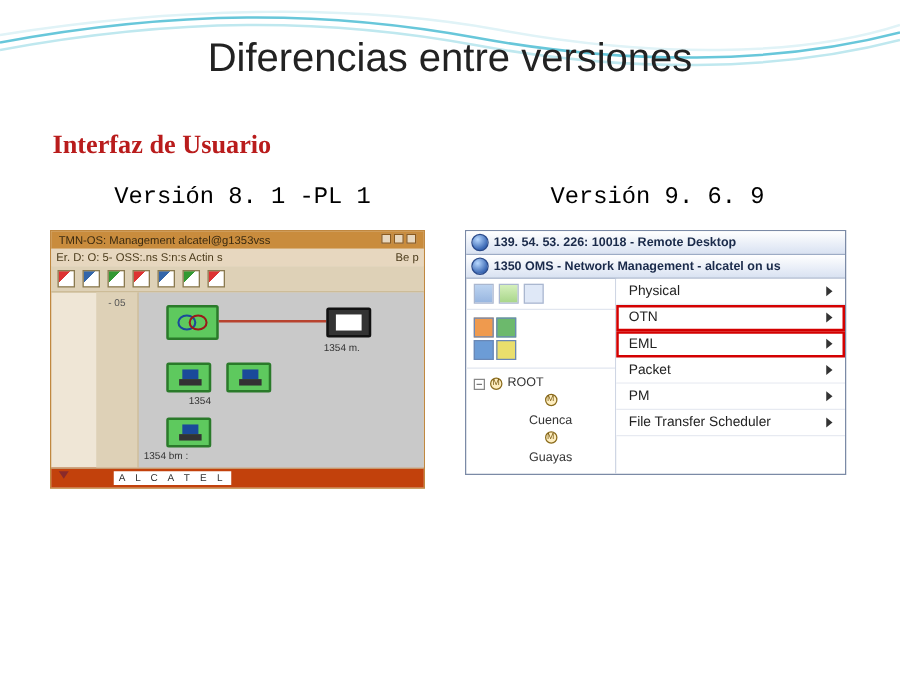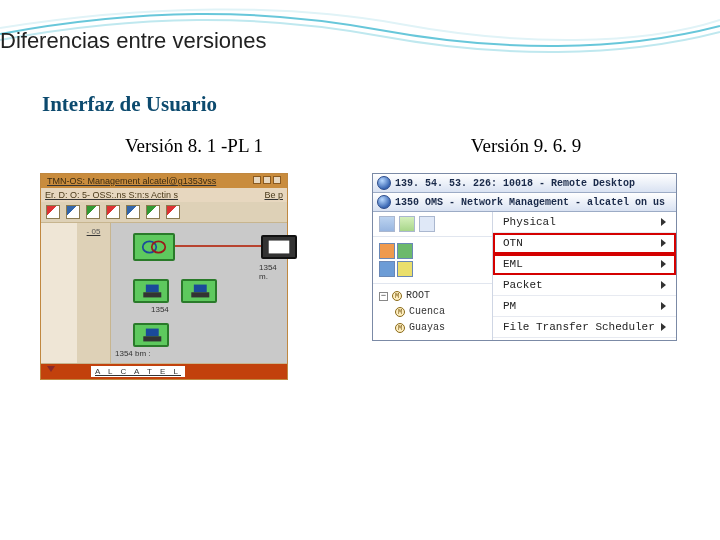--- a/index.html
+++ b/index.html
@@ -13,56 +13,56 @@
   }
   .wave {
     position: absolute;
     top: 0; left: 0;
     width: 720px;
     height: 60px;
     pointer-events: none;
   }
   .title {
     font-family: Arial, sans-serif;
-    font-size: 22px;
+    font-size: 32px;
     color: #222;
+    text-align: center;
     margin-top: 28px;
     font-weight: 400;
     position: relative;
     z-index: 2;
   }
   .subtitle {
     font-family: Georgia, "Times New Roman", serif;
     font-weight: bold;
     font-size: 21px;
-    color: #0c4a6e;
+    color: #b91c1c;
     margin: 38px 0 18px 42px;
   }
   .cols {
     display: flex;
     gap: 24px;
     padding: 0 40px;
   }
   .col {
     flex: 1;
   }
   .col-title {
-    font-family: Liberation Serif, serif;
+    font-family: Liberation Mono, monospace;
     font-size: 19px;
     text-align: center;
     margin-bottom: 16px;
   }
   
   .oldui {
-    width: 248px;
+    width: 300px;
     border: 1px solid #c08840;
     background: #efe6d6;
     font-size: 10px;
     color: #333;
-    text-decoration: underline;
   }
   .oldui .titlebar {
     background: #c98c3d;
     color: #3a2a10;
     padding: 2px 6px;
     font-size: 9px;
     display:flex;
     justify-content:space-between;
   }
   .oldui .titlebar .controls span{
@@ -119,21 +119,21 @@
     display:flex;justify-content:flex-start;gap:36px;
   }
   .triangle{width:0;height:0;border-left:4px solid transparent;border-right:4px solid transparent;border-top:6px solid #8a2a2a;display:inline-block;}
   .alcatel{letter-spacing:3px;font-size:8px;color:#333;background:#fff;padding:1px 4px;}
 
   
   .newui {
     width: 305px;
     border: 1px solid #7b8aa6;
     background:#fff;
-    font-family: Liberation Mono, monospace;
+    font-family: Liberation Sans, sans-serif;
     font-size: 11px;
     color:#222;
     text-align:center;
   }
   .newui .tb{
     display:flex;align-items:center;gap:4px;padding:2px 4px;
     background:linear-gradient(#fff,#d9e2f2);border-bottom:1px solid #9cabc5;
     font-weight:bold;color:#1a2a4a;font-size:10px;
   }
   .newui .tb .globe{
@@ -170,21 +170,21 @@
   .newui .biggrid .a{background:#ef9a4e;}
   .newui .biggrid .b{background:#6cb96c;}
   .newui .biggrid .c{background:#6c9cd6;}
   .newui .biggrid .d{background:#eadf6c;}
   .newui .tree{
     padding:4px 6px;font-size:10px;color:#333;line-height:16px;border-top:1px solid #e1e6ef;
   }
   .newui .tree .row{display:flex;align-items:center;gap:4px;}
   .newui .tree .box{width:9px;height:9px;border:1px solid #888;display:inline-flex;align-items:center;justify-content:center;font-size:9px;line-height:1;}
   .newui .tree .dot{width:10px;height:10px;border-radius:50%;border:1px solid #8a6a1a;display:inline-flex;align-items:center;justify-content:center;font-size:7px;color:#7a5a12;background:#feeec0;}
-  .newui .tree .indent{margin-left:16px;}
+  .newui .tree .indent{margin-left:16px;flex-direction:column;}
   .newui .dropdown{
     flex:1;
   }
   .newui .dd-item{
     display:flex;justify-content:space-between;align-items:center;
     padding:4px 10px;border-bottom:1px solid #e7eaf1;font-size:11px;
     background:#fff;
   }
   .newui .dd-item .chev{
     width:0;height:0;border-top:4px solid transparent;border-bottom:4px solid transparent;border-left:5px solid #333;

